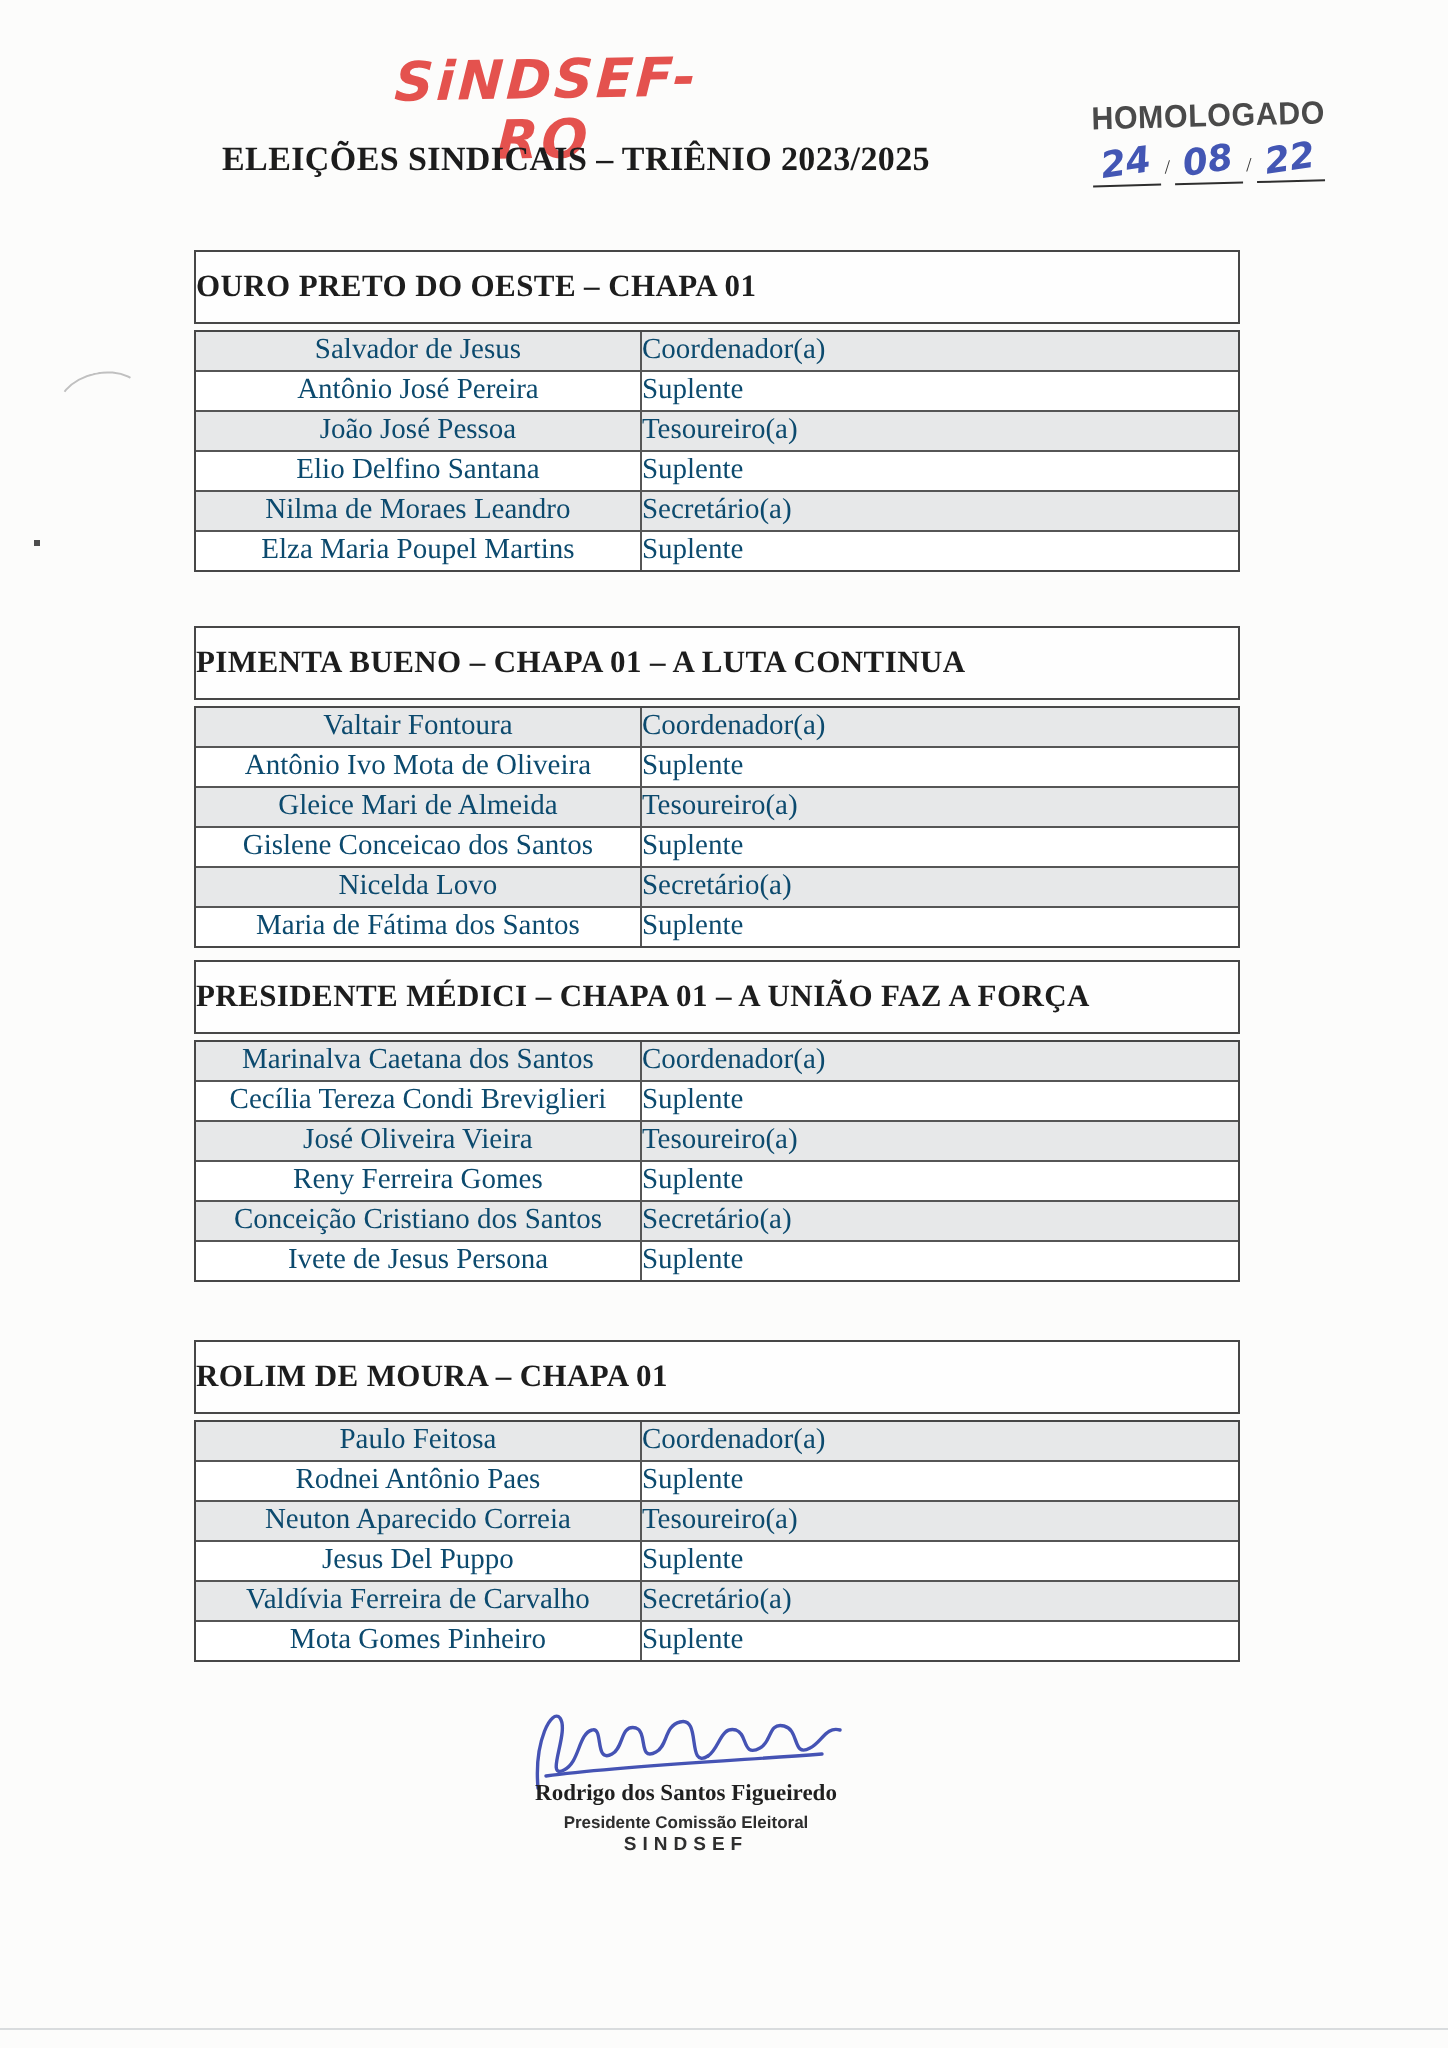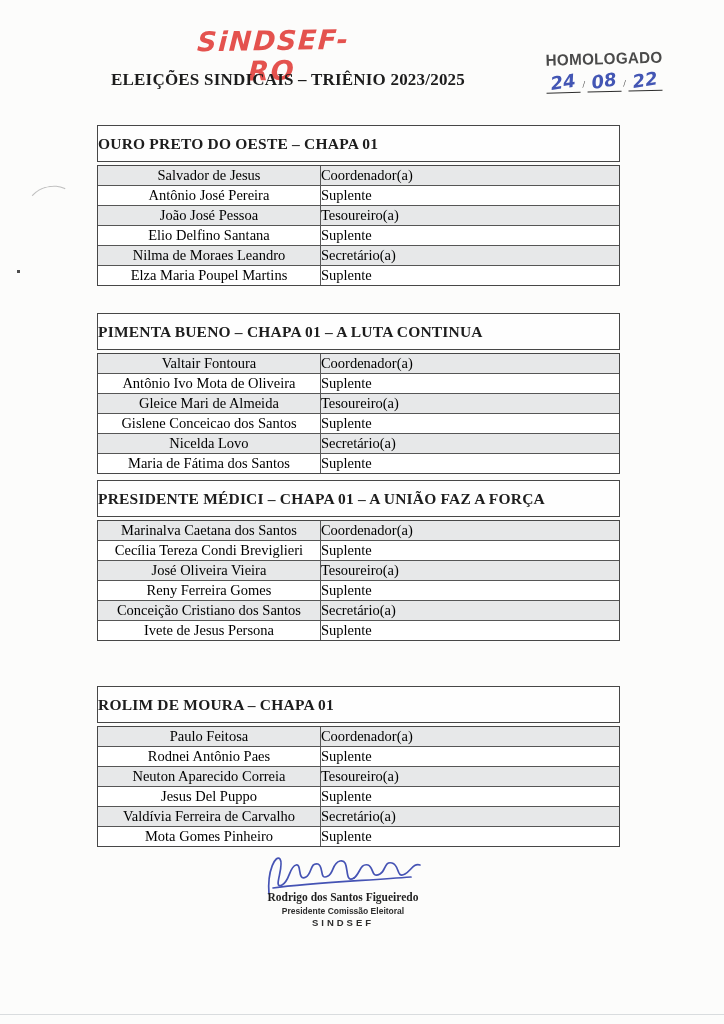--- a/index.html
+++ b/index.html
@@ -55,30 +55,30 @@
     color:#4356b4;
     transform:rotate(-7deg) translateY(2px);
   }
   .date-sep { font-size:10px; color:#333; margin:0 2px 2px 2px; line-height:12px; }
 
   
   .table-section { position:absolute; left:97px; width:523px; }
   #table-1 { top:125px; }
   #table-2 { top:313px; }
   #table-3 { top:480px; }
-  #table-4 { top:686px; }
+  #table-4 { top:670px; }
   .table-title {
     border:1px solid #474747;
     height:35px; line-height:35px;
     font-weight:bold; font-size:15.5px; color:#1d1d1d;
     background:#fefefe;
     letter-spacing:0.2px;
   }
   .rows { border:1px solid #474747; margin-top:3px; background:#fff; }
-  .row { display:flex; height:19px; line-height:19px; font-size:14.5px; color:#000000; }
+  .row { display:flex; height:19px; line-height:19px; font-size:14.5px; color:#0c4a6e; }
   .row:nth-child(odd) { background:#e7e8e9; }
   .row + .row { border-top:1px solid #565656; }
   .cell-name { width:42.6%; border-right:1px solid #565656; text-align:center; overflow:hidden; white-space:nowrap; }
   .cell-role { flex:1; text-align:left; overflow:hidden; white-space:nowrap; }
 
   
   .sig-block { position:absolute; left:243px; top:850px; width:200px; text-align:center; }
   .sig-svg { display:block; margin:0 auto -9px auto; }
   .sig-name { font-weight:bold; font-size:11.5px; line-height:13px; color:#1f1f1f; }
   .sig-role { font-family:"Liberation Sans", sans-serif; font-weight:bold; font-size:8.5px; line-height:10px; color:#2e2e2e; margin-top:2px; }

